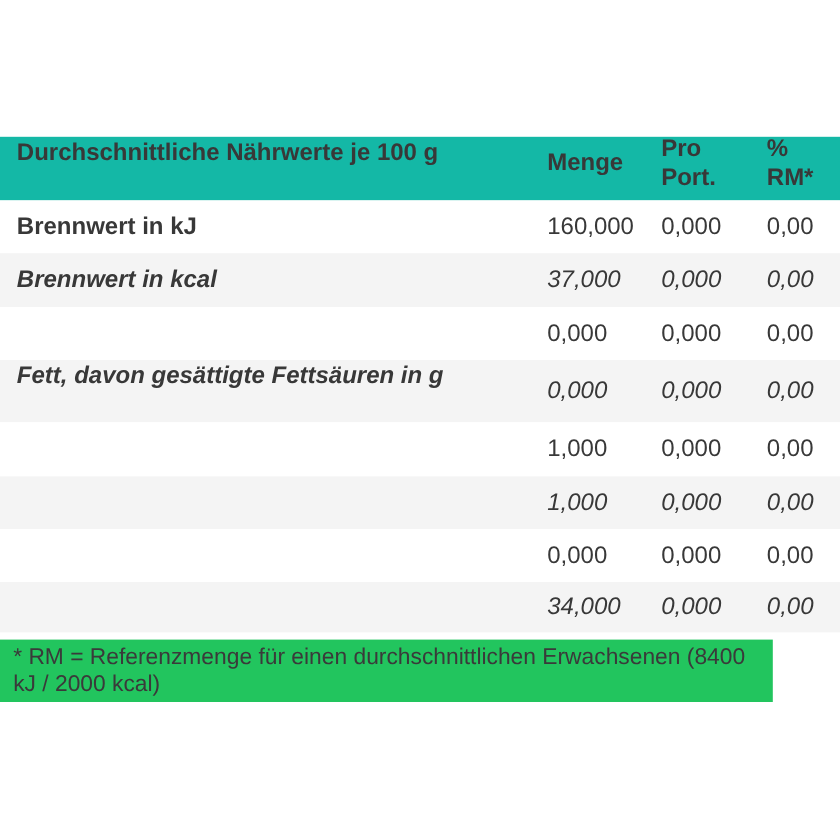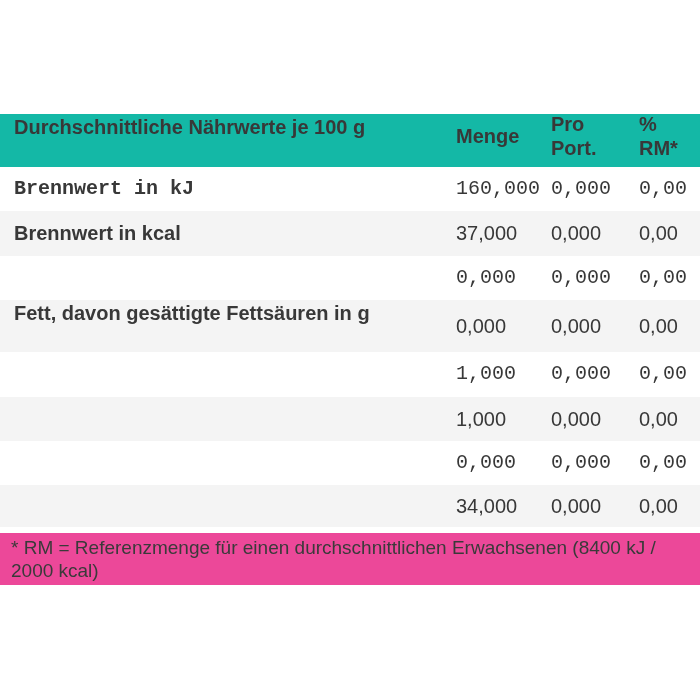--- a/index.html
+++ b/index.html
@@ -22,22 +22,22 @@
       width: 700px;
     }
     .row {
       position: relative;
       width: 700px;
       display: flex;
       align-items: center;
       box-sizing: border-box;
     }
     .row.header { background: #14b8a6; height: 53px; }
-    .row.white { background: #ffffff; font-family: Liberation Mono, monospace; }
-    .row.gray { background: #f4f4f4; }
+    .row.white { background: #ffffff; }
+    .row.gray { background: #f4f4f4; font-style: italic; }
     .cell {
       position: absolute;
       font-size: 20px;
       line-height: 24px;
     }
     .label {
       left: 14px;
       width: 400px;
       font-weight: bold;
     }
@@ -46,23 +46,23 @@
     .c-rm { left: 639px; }
     .header .cell { font-weight: bold; }
     .header .c-menge { top: 10px; }
     .header .c-port, .header .c-rm { top: -2px; line-height: 24px; }
     .header .label { top: 1px; line-height: 25px; }
     .header .c-port span, .header .c-rm span { display: block; }
     .footer {
       position: absolute;
       left: 0;
       top: 533px;
-      width: 700px;
+      width: 644px;
       height: 52px;
-      background: #ec4899;
+      background: #22c55e;
       box-sizing: border-box;
       padding: 3px 14px 0 11px;
       font-size: 19px;
       line-height: 23px;
       color: #3a3a3a;
     }
   </style>
 </head>
 <body>
 

